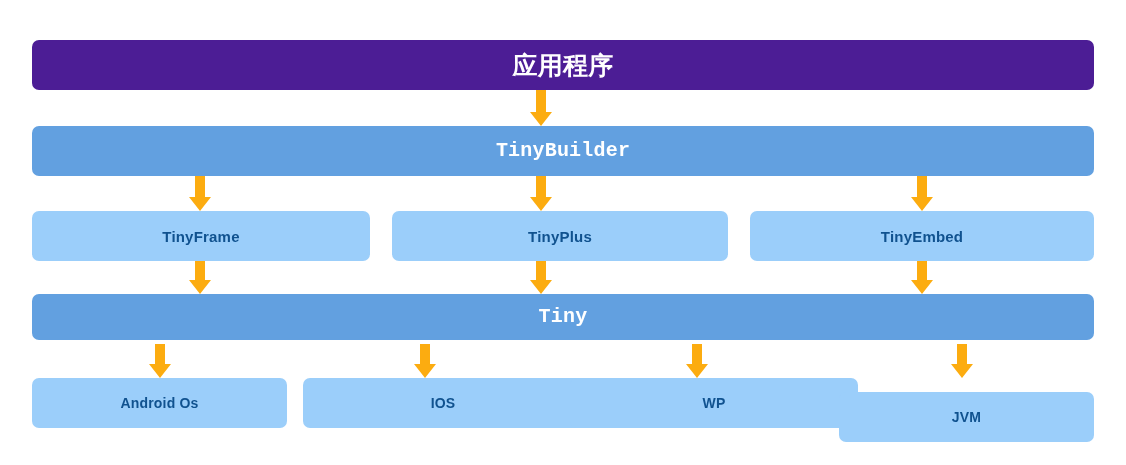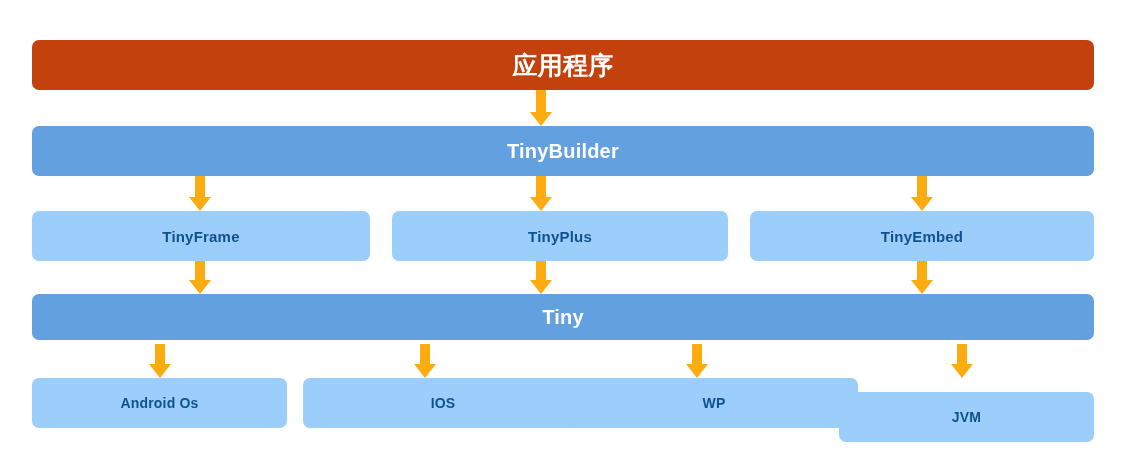--- a/index.html
+++ b/index.html
@@ -27,33 +27,34 @@
     box-sizing: border-box;
     text-align: center;
   }
   .box-label {
     font-weight: bold;
     letter-spacing: 0.2px;
     line-height: 1;
     white-space: nowrap;
   }
   .level-app {
-    background: #c2410c;
+    background: #4c1d95;
     text-align: center;
   }
   .level-app .box-label {
     color: #ffffff;
     font-size: 25px;
   }
   .level-mid {
     background: #62A0E0;
   }
   .level-mid .box-label {
     color: #ffffff;
     font-size: 20px;
+    font-family: Liberation Mono, monospace;
   }
   .level-module {
     background: #9BCEFA;
   }
   .level-module .box-label {
     color: #10528F;
     font-size: 15px;
   }
   .level-platform {
     background: #9BCEFA;

